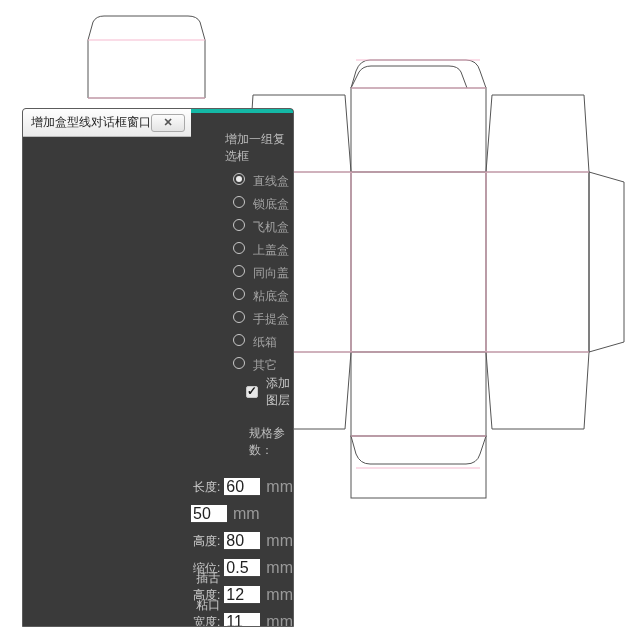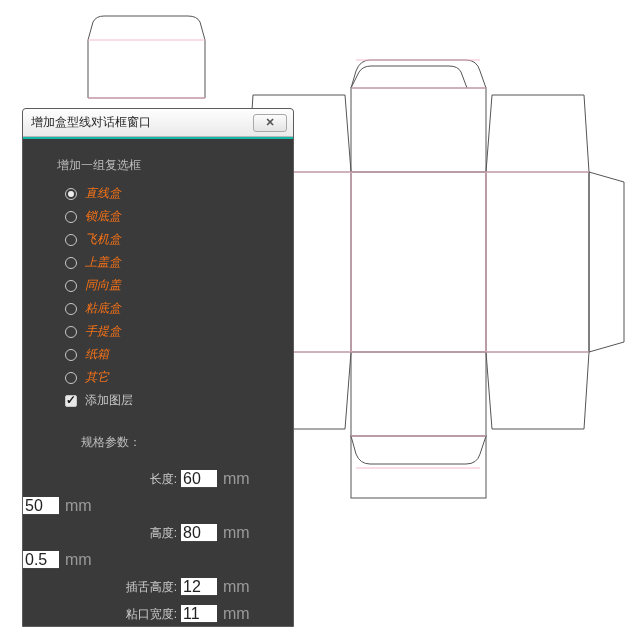--- a/index.html
+++ b/index.html
@@ -25,21 +25,20 @@
   .dialog {
     position: absolute;
     left: 22px; top: 108px;
     width: 272px;
     height: 519px;
     border: 1px solid #5c5c5c;
     border-radius: 4px 4px 0 0;
     background: #3a3a3a;
     z-index: 10;
     display: flex;
-    flex-direction: column;
     overflow: hidden;
   }
   .titlebar {
     height: 28px;
     background: linear-gradient(#fefefe, #eaeaea);
     border-bottom: 1px solid #b9b9b9;
     display: flex;
     align-items: center;
     padding: 0 6px 0 8px;
     color: #222;
@@ -54,37 +53,36 @@
     align-items: center;
     justify-content: center;
     cursor: pointer;
     color: #555;
     font-size: 11px;
     font-weight: bold;
   }
   .body {
     flex: 1;
     background: #3a3a3a;
-    border-top: 2px solid #14b8a6;
+    border-top: 4px solid #14b8a6;
     padding: 14px 0 0 0;
     color: #b9b9b9;
     overflow: hidden;
   }
   .group-label {
     padding: 4px 0 8px 34px;
     color: #bcbcbc;
   }
   .radio-list { padding: 0 0 0 42px; }
   .radio-row {
     display: flex;
-    align-items: center;
+    align-items: flex-start;
     height: 23px;
     cursor: pointer;
-    color: #f97316;
-    font-style: italic;
+    color: #a3a3a3;
   }
   .radio-dot {
     width: 12px; height: 12px;
     border: 1px solid #c8c8c8;
     border-radius: 50%;
     margin-right: 8px;
     position: relative;
     flex: none;
   }
   .radio-dot.checked::after {
@@ -95,20 +93,21 @@
     background: #ececec;
     border-radius: 50%;
   }
   .check-row {
     display: flex;
     align-items: center;
     height: 23px;
     padding-left: 42px;
     color: #c8c8c8;
     cursor: pointer;
+    margin-left: 13px;
   }
   .check-box {
     width: 12px; height: 12px;
     border: 1px solid #c8c8c8;
     background: #e8e8e8;
     margin-right: 8px;
     position: relative;
     flex: none;
     border-radius: 2px;
   }
@@ -276,20 +275,21 @@
         <div class="param-row">
           <input class="param-input" value="50" style="">
           <span class="param-unit">mm</span>
         </div>
         <div class="param-row">
           <span class="param-label">高度:</span>
           <input class="param-input" value="80" style="">
           <span class="param-unit">mm</span>
         </div>
         <div class="param-row">
+          <span class="param-label">缩位:</span>
           <input class="param-input" value="0.5" style="">
           <span class="param-unit">mm</span>
         </div>
         <div class="param-row">
           <span class="param-label">插舌高度:</span>
           <input class="param-input" value="12" style="">
           <span class="param-unit">mm</span>
         </div>
         <div class="param-row">
           <span class="param-label">粘口宽度:</span>

